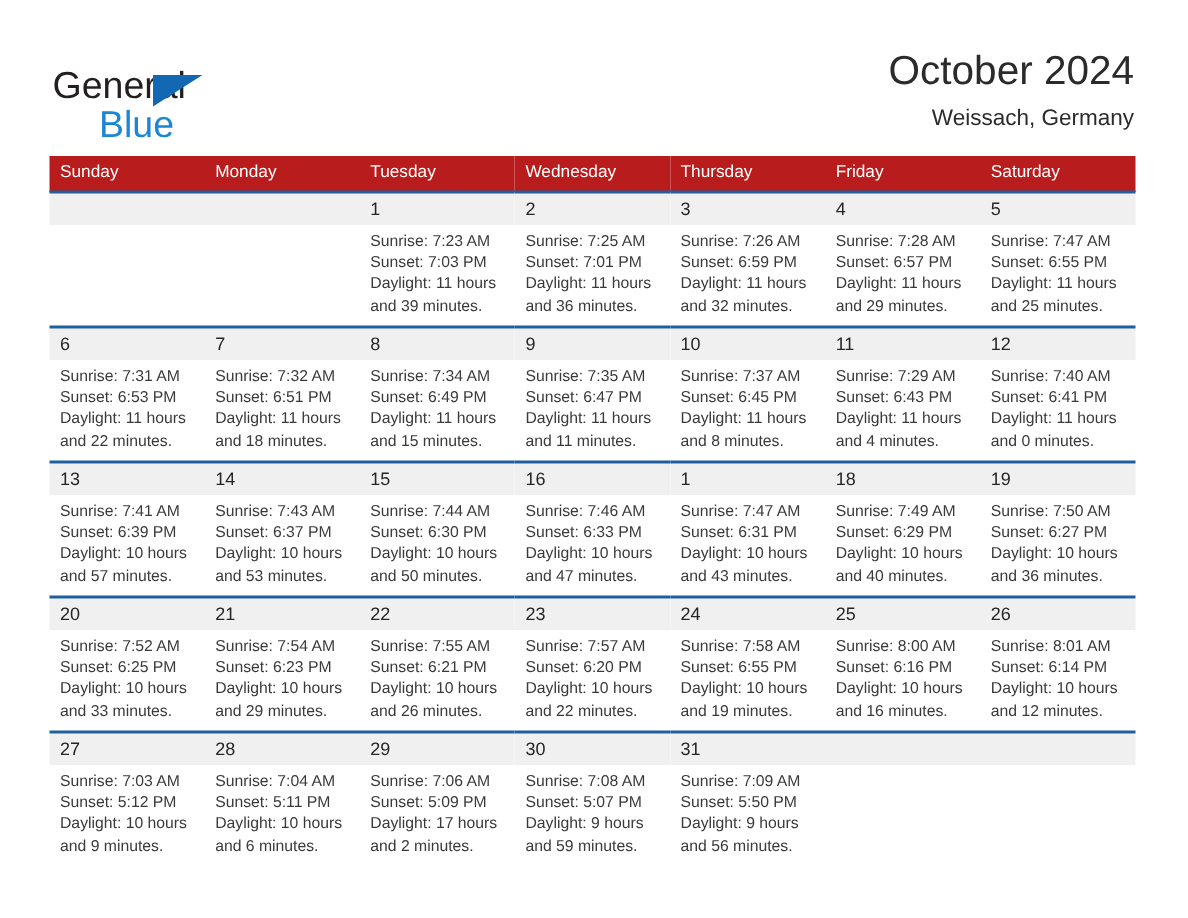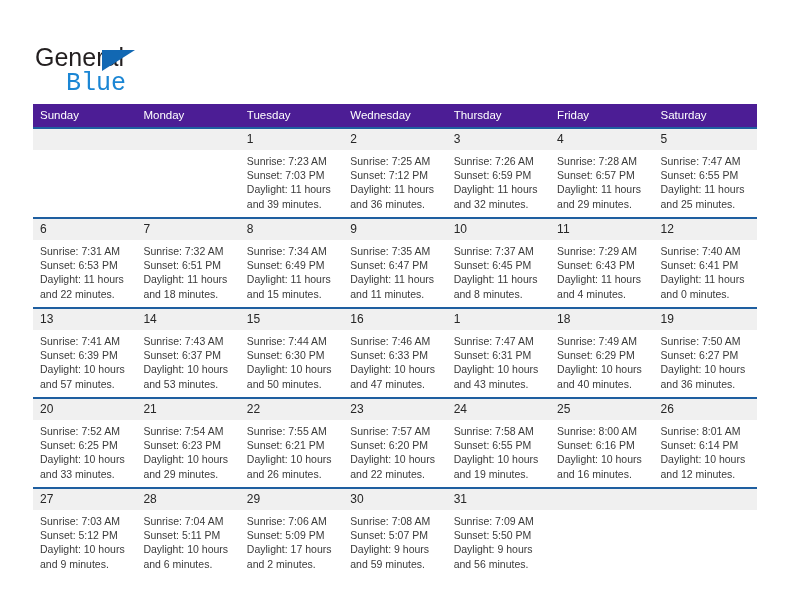--- a/index.html
+++ b/index.html
@@ -55,21 +55,21 @@
     border-left: 33px solid #1268b3;
     border-bottom: 21px solid transparent;
   }
   .logo-blue {
     position: absolute;
     left: 31px;
     top: 26px;
     font-size: 25px;
     color: #1b86d4;
     line-height: 27px;
-    font-family: Liberation Mono, monospace;
+    font-family: Liberation Sans, sans-serif;
   }
 
   .title-block {
     position: absolute;
     right: 36px;
     top: 31px;
     text-align: right;
   }
   .cal-title {
     font-size: 27px;
@@ -90,21 +90,21 @@
   
   .calendar {
     position: absolute;
     left: 33px;
     top: 104px;
     width: 724px;
     border-collapse: collapse;
     table-layout: fixed;
   }
   .calendar th {
-    background: #4c1d95;
+    background: #b91c1c;
     color: #ffffff;
     font-size: 11.5px;
     font-weight: normal;
     text-align: left;
     padding: 5px 0 5px 7px;
     height: 12px;
     line-height: 13px;
     border: none;
   }
   .calendar td {
@@ -148,20 +148,24 @@
 <div class="page">
 
   <div class="header">
 
     <div class="logo">
       <span class="logo-general">General</span>
       <span class="logo-triangle"></span>
       <span class="logo-blue">Blue</span>
     </div>
 
+    <div class="title-block">
+      <h1 class="cal-title">October 2024</h1>
+      <p class="cal-subtitle">Weissach, Germany</p>
+    </div>
 
   </div>
 
   <table class="calendar">
     <thead>
       <tr>
         <th>Sunday</th>
         <th>Monday</th>
         <th>Tuesday</th>
         <th>Wednesday</th>
@@ -183,21 +187,21 @@
             <div class="cellinfo">
               <div>Sunrise: 7:23 AM</div>
               <div>Sunset: 7:03 PM</div>
               <div class="daylight">Daylight: 11 hours and 39 minutes.</div>
             </div>
           </td>
           <td>
             <div class="daynum">2</div>
             <div class="cellinfo">
               <div>Sunrise: 7:25 AM</div>
-              <div>Sunset: 7:12 PM</div>
+              <div>Sunset: 7:01 PM</div>
               <div class="daylight">Daylight: 11 hours and 36 minutes.</div>
             </div>
           </td>
           <td>
             <div class="daynum">3</div>
             <div class="cellinfo">
               <div>Sunrise: 7:26 AM</div>
               <div>Sunset: 6:59 PM</div>
               <div class="daylight">Daylight: 11 hours and 32 minutes.</div>
             </div>

